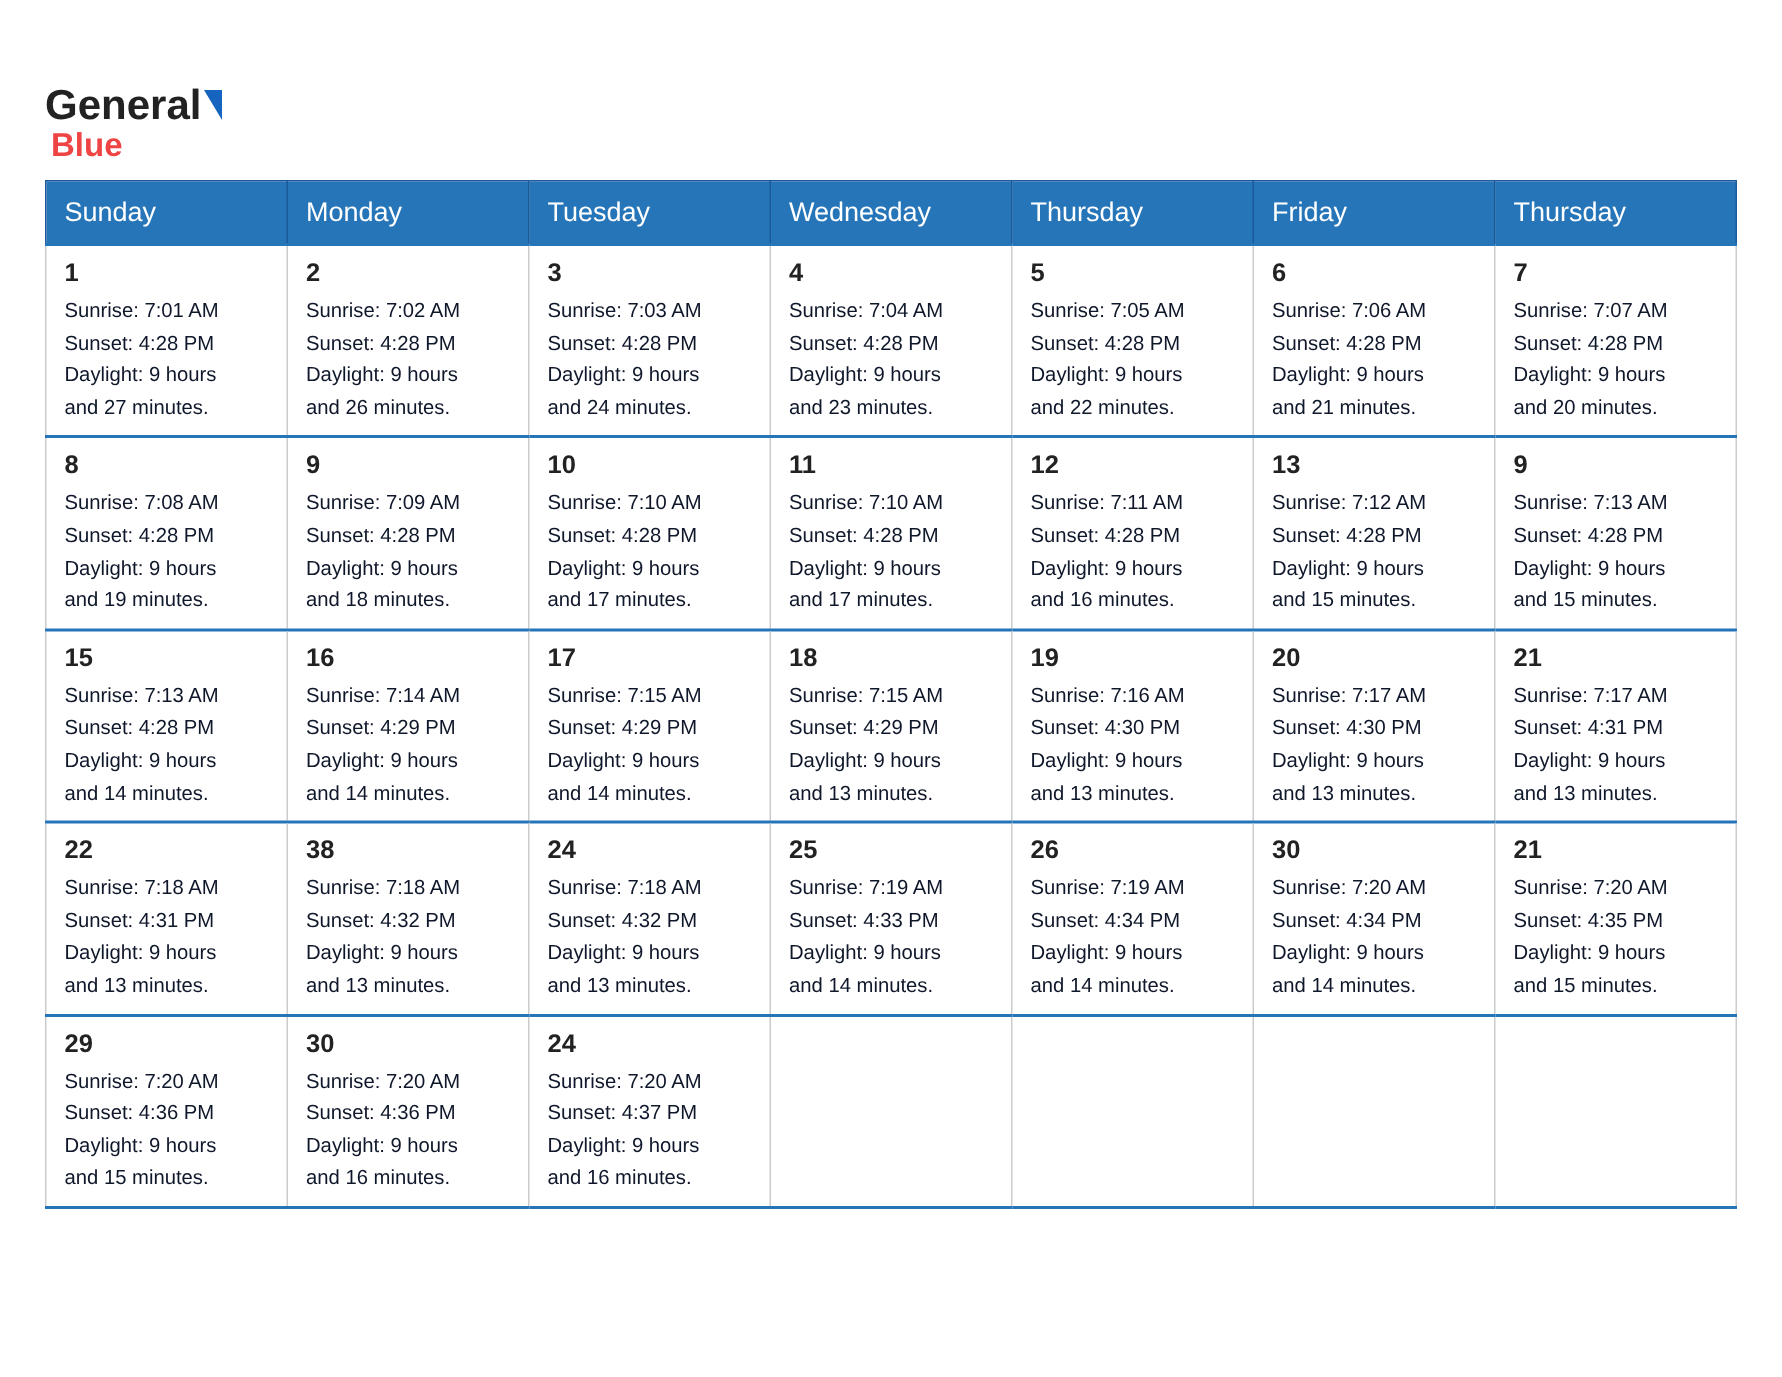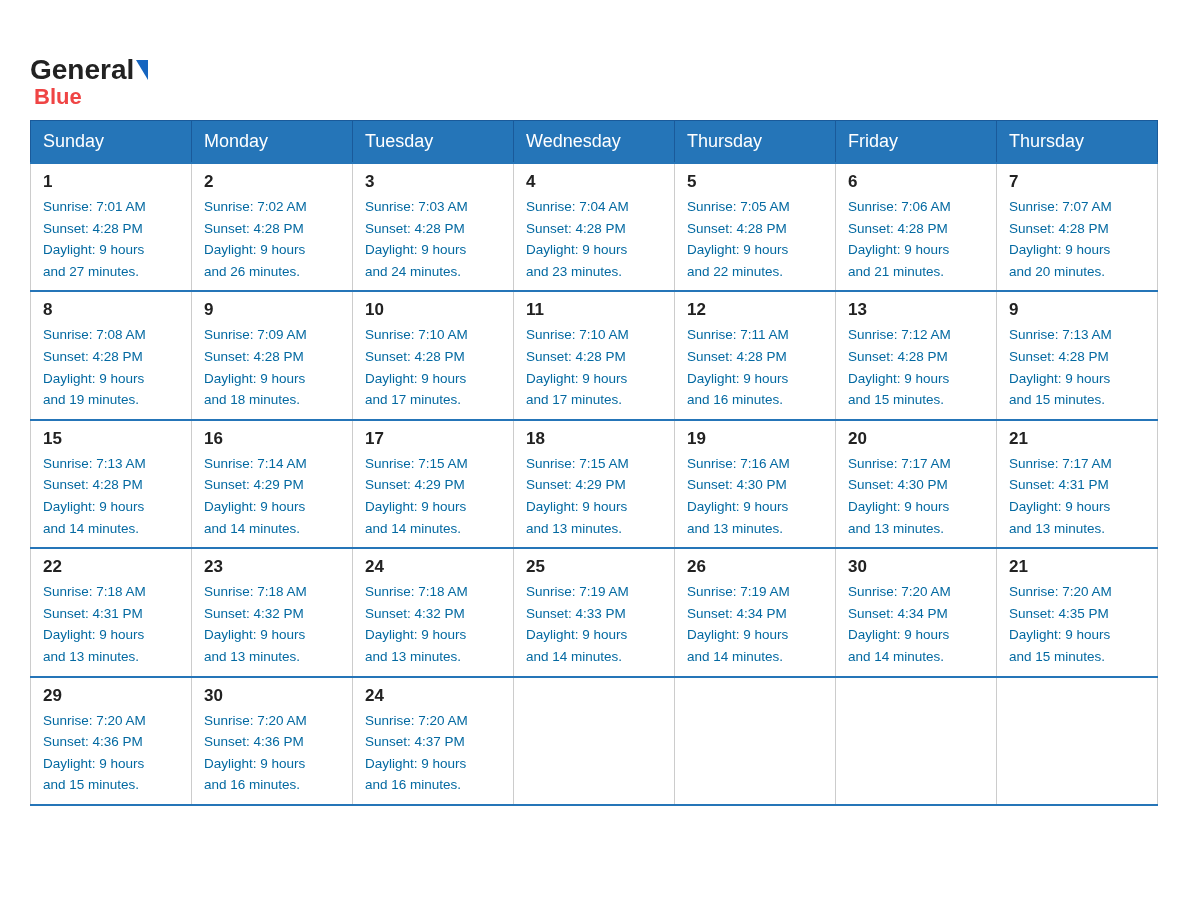--- a/index.html
+++ b/index.html
@@ -91,21 +91,21 @@
     }
     .day-num {
       font-size: 17px;
       font-weight: bold;
       margin-bottom: 4px;
       display: block;
     }
     .day-info {
       font-size: 13.5px;
       line-height: 1.6;
-      color: #0369a1;
+      color: #0f172a;
     }
     tbody tr:last-child td {
       border-bottom: 2px solid #2575b8;
       margin-top: 36px;
     }
     .empty {
       background: #fff;
     }
   </style>
 </head>
@@ -229,21 +229,21 @@
           <span class="day-num">21</span>
 <div class="day-info">Sunrise: 7:17 AM<br>Sunset: 4:31 PM<br>Daylight: 9 hours<br>and 13 minutes.</div>
         </td>
       </tr>
       <tr>
         <td>
           <span class="day-num">22</span>
 <div class="day-info">Sunrise: 7:18 AM<br>Sunset: 4:31 PM<br>Daylight: 9 hours<br>and 13 minutes.</div>
         </td>
         <td>
-          <span class="day-num">23</span>
+          <span class="day-num">38</span>
 <div class="day-info">Sunrise: 7:18 AM<br>Sunset: 4:32 PM<br>Daylight: 9 hours<br>and 13 minutes.</div>
         </td>
         <td>
           <span class="day-num">24</span>
 <div class="day-info">Sunrise: 7:18 AM<br>Sunset: 4:32 PM<br>Daylight: 9 hours<br>and 13 minutes.</div>
         </td>
         <td>
           <span class="day-num">25</span>
 <div class="day-info">Sunrise: 7:19 AM<br>Sunset: 4:33 PM<br>Daylight: 9 hours<br>and 14 minutes.</div>
         </td>

